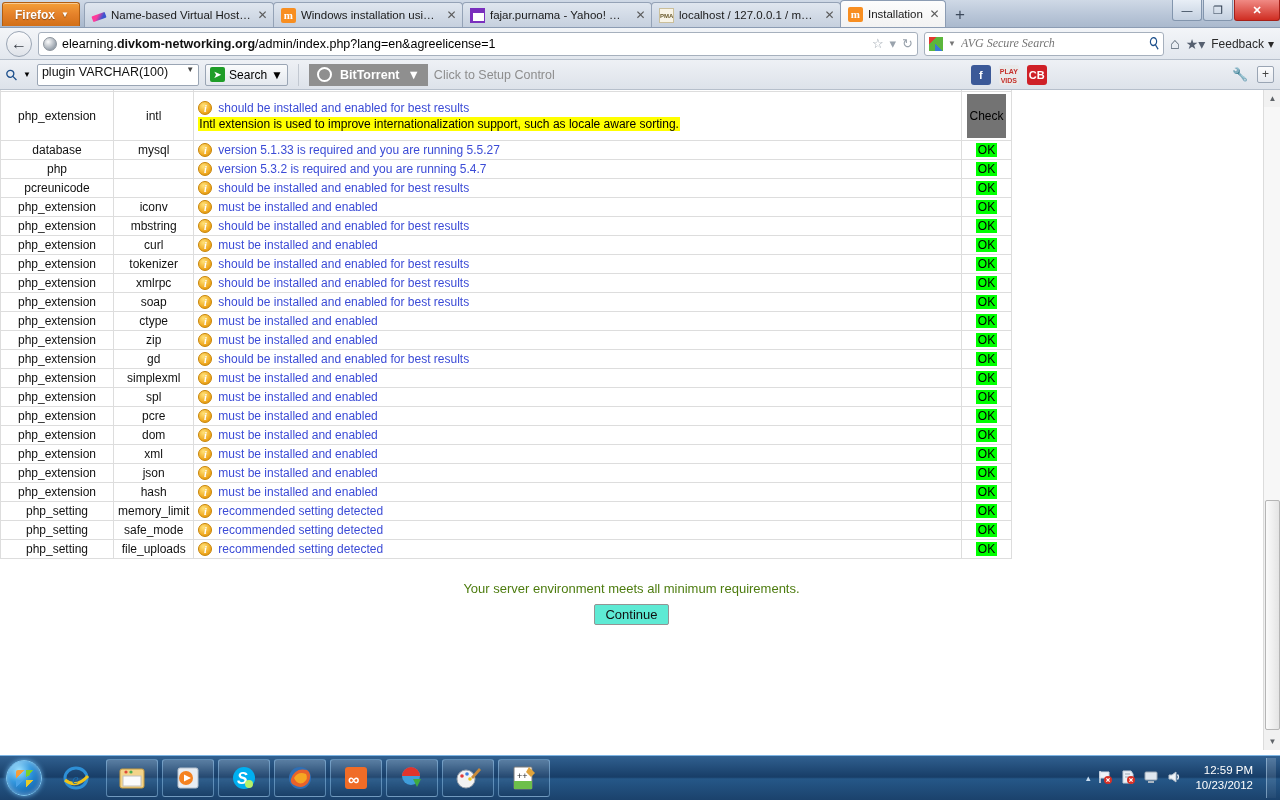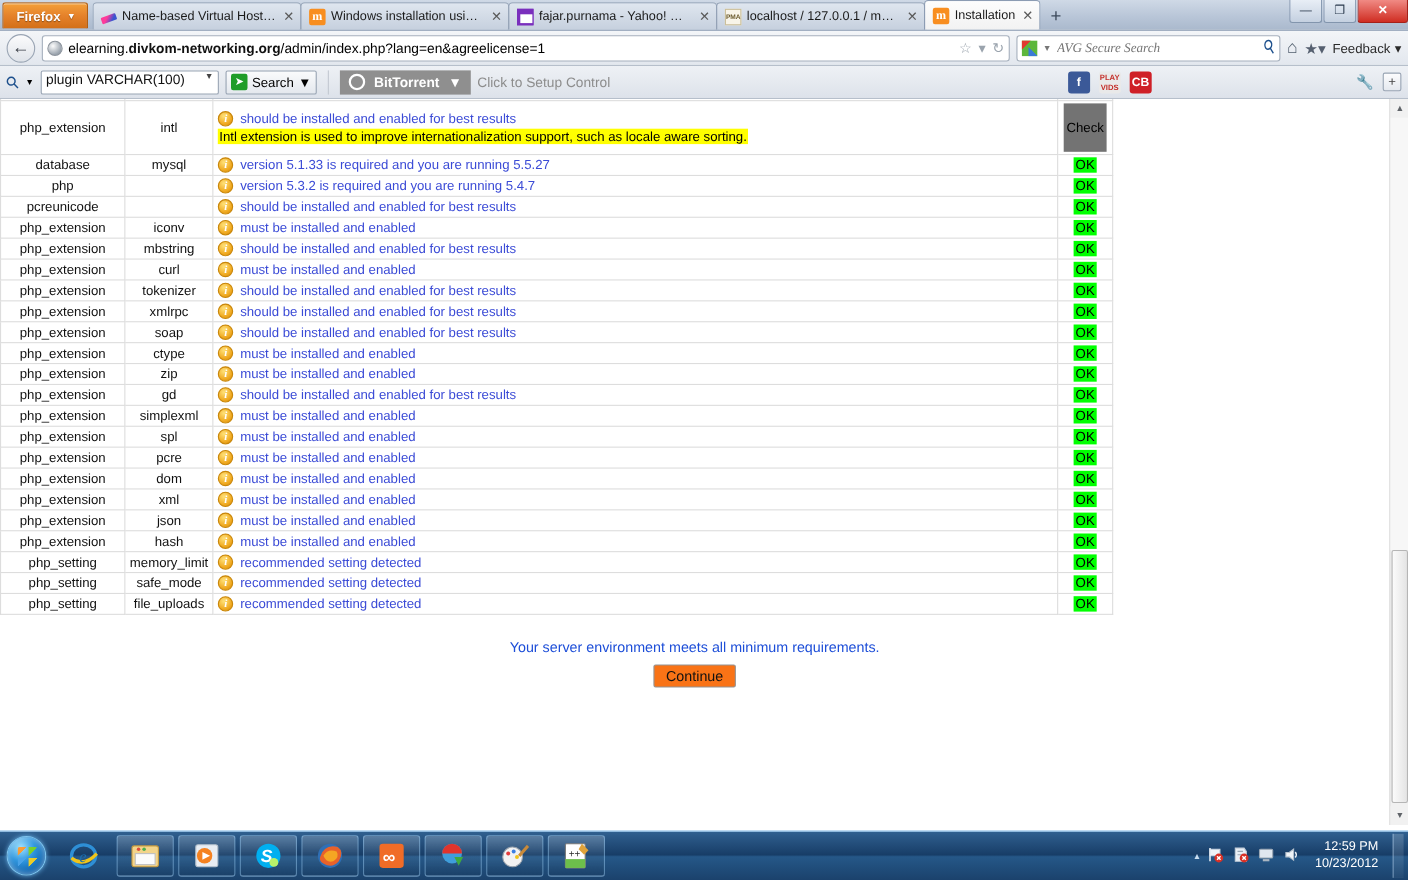--- a/index.html
+++ b/index.html
@@ -195,27 +195,27 @@
   .msgdetail {
     background: #ffff00; color: #000; margin-top: 2px;
     display: inline-block; padding: 0 1px; font-size: 12px;
   }
   .badge-ok { background:#00ff00; color:#000; padding:0 2px; display:inline-block; font-size:12px;}
   .badge-check { background:#737373; color:#000; padding:15px 2px; display:inline-block; font-size:12px;}
 
   .clipped-row td { border-top: none; }
 
   .summary {
-    text-align: center; color: #1d4ed8; font-size: 13px;
+    text-align: center; color: #4d7c0f; font-size: 13px;
     margin-top: 22px;
   }
   .continue-wrap { text-align: center; margin-top: 8px; }
   .continue-btn {
     font-family: "Liberation Sans", sans-serif; font-size: 13px;
-    padding: 2px 10px; background: #f97316;
+    padding: 2px 10px; background: #5eead4;
     border: 1px solid #949494; border-radius: 2px; color: #111;
   }
 
   
   .vscroll {
     flex: 0 0 auto; width: 17px; background: #f1f1f1;
     border-left: 1px solid #dcdcdc; position: relative;
   }
   .vs-arrow { width:17px;height:17px;color:#5f6368;font-size:8px;
               text-align:center;line-height:17px;background:#f1f1f1;}

